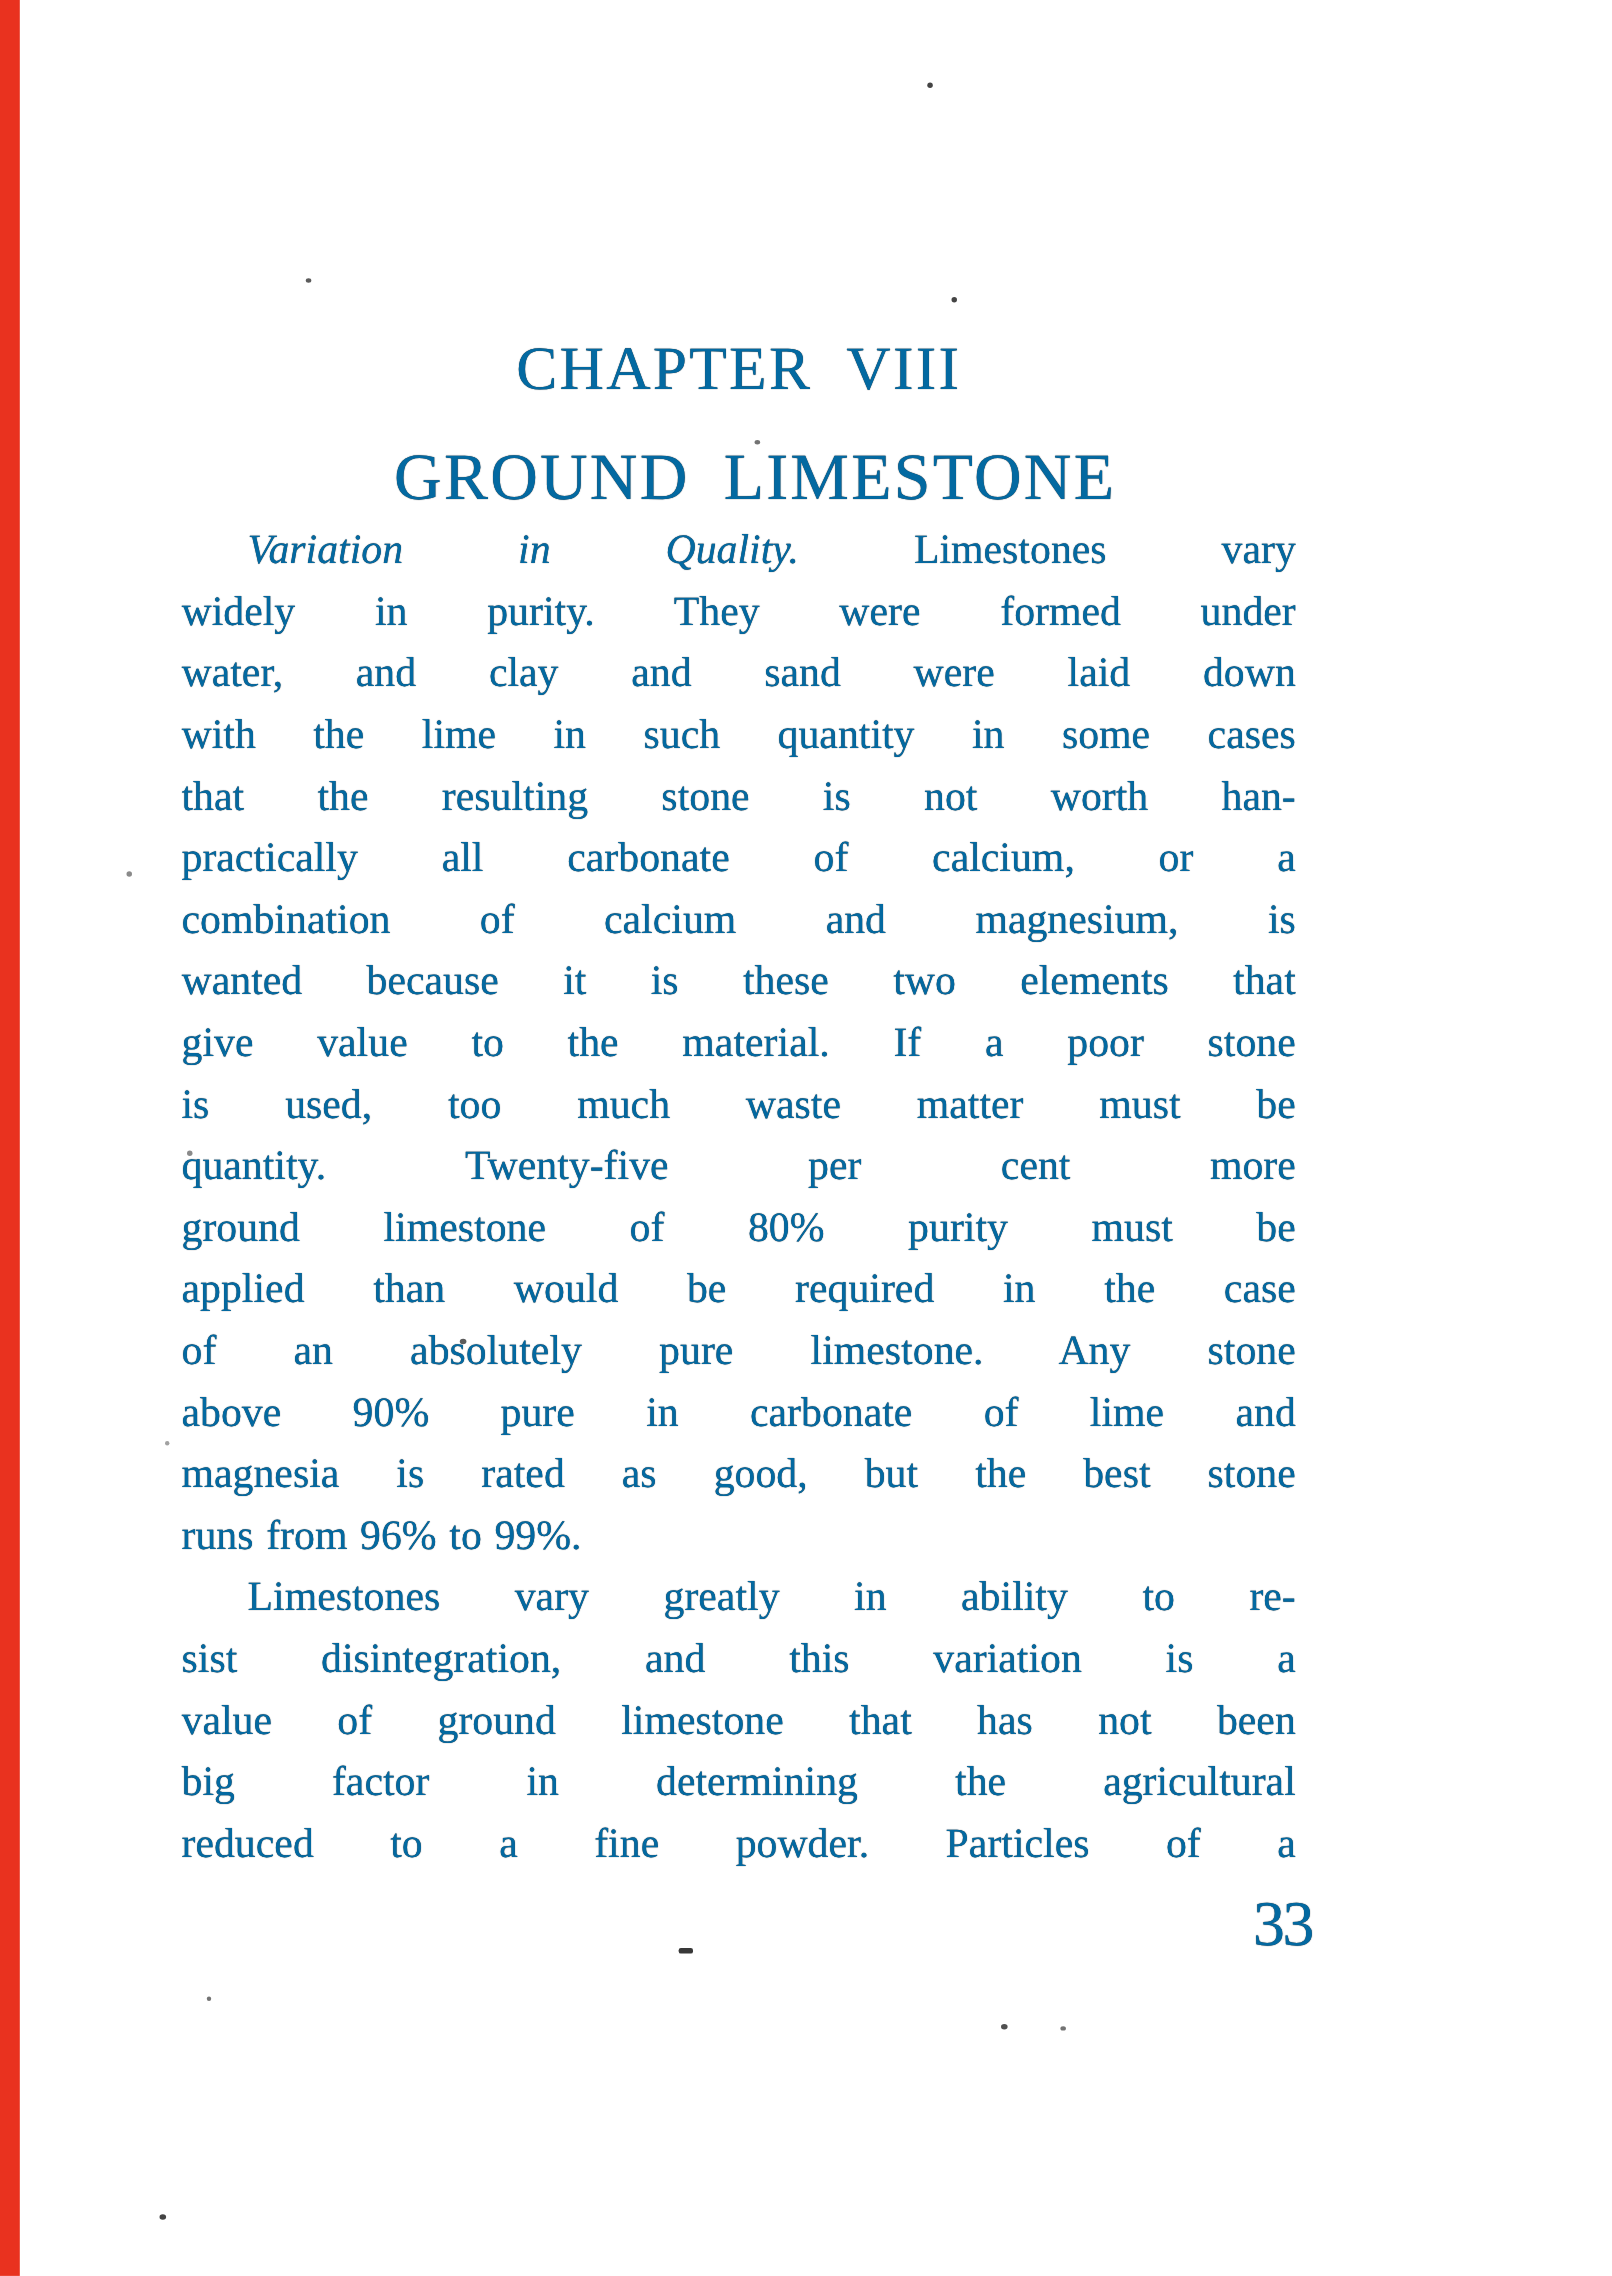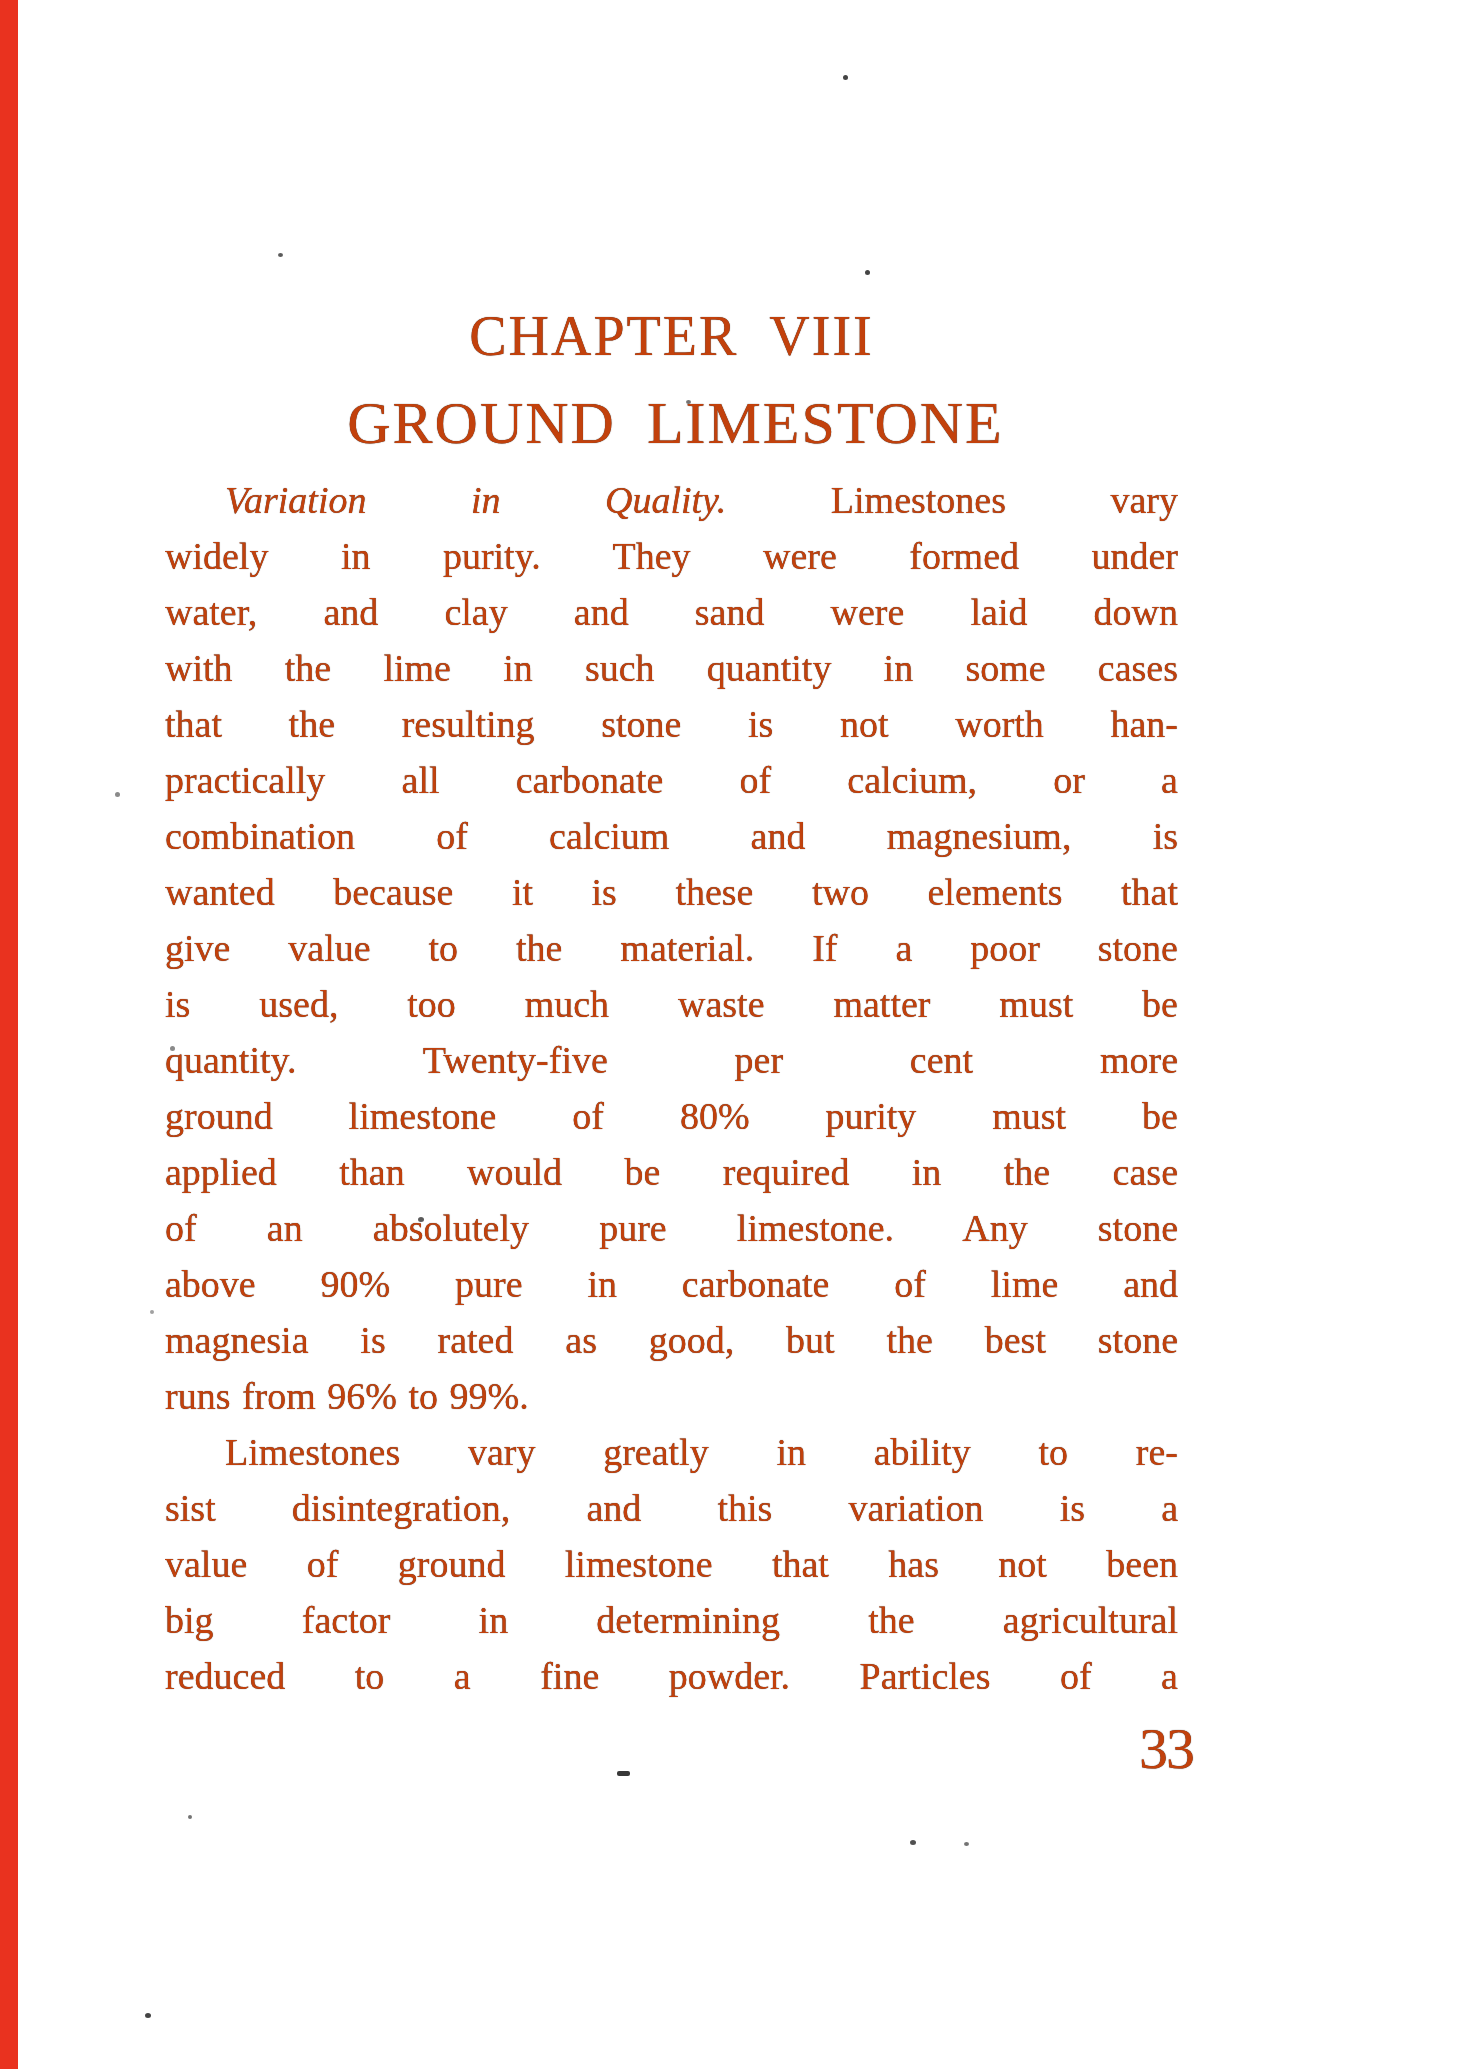--- a/index.html
+++ b/index.html
@@ -27,21 +27,21 @@
     line-height: 1;
     text-align: center;
     letter-spacing: 2px;
     word-spacing: 16px;
     text-shadow: 0 0 0.8px rgba(0,0,0,0.9);
   }
   .section {
     position: absolute;
     left: 165px; top: 389px;
     width: 1013px;
-    margin: 4px;
+    margin: 15px;
     font-size: 60px;
     font-weight: normal;
     line-height: 1;
     text-align: center;
     letter-spacing: 2px;
     word-spacing: 14px;
     text-shadow: 0 0 0.9px rgba(0,0,0,0.9);
   }
   .body-text {
     position: absolute;
@@ -73,21 +73,21 @@
   .speck {
     position: absolute;
     background: #151515;
     border-radius: 50%;
   }
   .speck.dash { border-radius: 2px; }
 </style>
 </head>
 <body>
 
-<div class="scan-page" style="color: #c2410c; background: rgb(255, 255, 255);">
+<div class="scan-page" style="color: #0369a1; background: rgb(255, 255, 255);">
 
   <div class="book-edge" style="background: rgb(233, 50, 31);"></div>
 
   <h1 class="chapter">CHAPTER VIII</h1>
 
   <h2 class="section">GROUND LIMESTONE</h2>
 
   <div class="body-text" id="body-text">
       <div class="line indent"><i>Variation in Quality.</i> <span>Limestones vary</span></div>
       <div class="line">widely in purity.  They were formed under</div>

